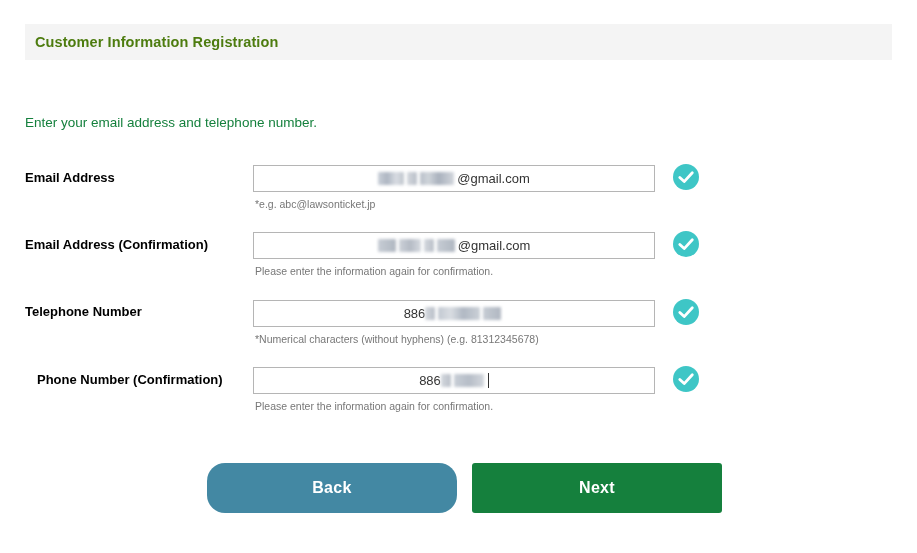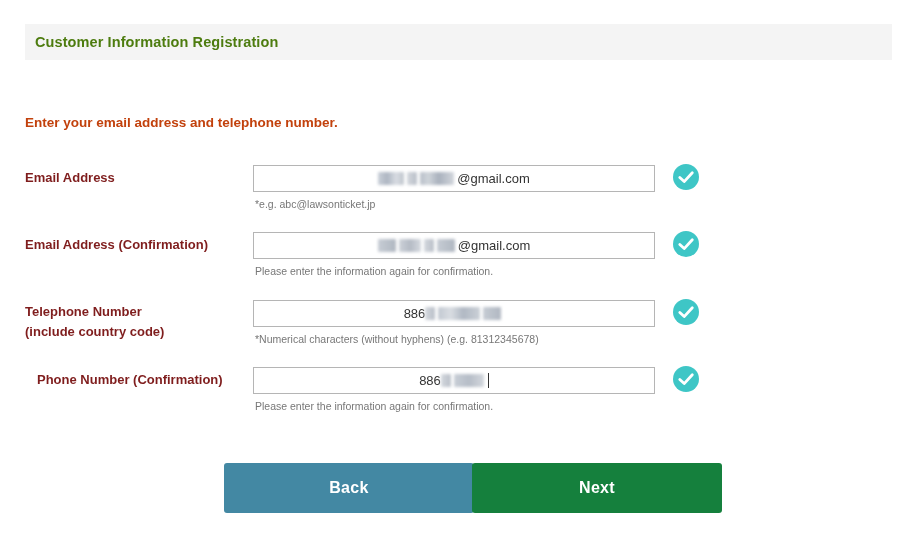--- a/index.html
+++ b/index.html
@@ -36,42 +36,41 @@
     padding-left: 10px;
     letter-spacing: 0.1px;
   }
 
   
   .intro-text {
     position: absolute;
     left: 25px;
     top: 115px;
     font-size: 13.5px;
-    color: #c2410c;
-    font-weight: bold;
+    color: #15803d;
   }
 
   
   .form-area {
     position: absolute;
     left: 0;
     top: 0;
     width: 917px;
   }
   .form-row {
     position: absolute;
     left: 0;
     width: 917px;
   }
   .field-label {
     position: absolute;
     left: 25px;
     font-size: 13px;
     font-weight: bold;
-    color: #7f1d1d;
+    color: #000000;
     line-height: 20px;
     white-space: nowrap;
   }
   .field-label .line2 { display: block; }
 
   .input-wrap {
     position: absolute;
     left: 253px;
     width: 402px;
     height: 27px;
@@ -151,23 +150,24 @@
     border: none;
     border-radius: 3px;
     color: #ffffff;
     font-family: "Liberation Sans", "DejaVu Sans", sans-serif;
     font-size: 16px;
     font-weight: bold;
     cursor: pointer;
     letter-spacing: 0.3px;
   }
   .btn-back {
-    left: 224px;
+    left: 207px;
     width: 250px;
     background: #4388a3;
+    border-radius: 18px;
   }
   .btn-next {
     left: 472px;
     width: 250px;
     background: #15803d;
   }
 </style>
 </head>
 <body>
 
@@ -220,21 +220,20 @@
         <path d="M6.8 13.4 L11.2 17.6 L19.3 8.7" stroke="#ffffff" stroke-width="2.8" fill="none" stroke-linecap="round" stroke-linejoin="round"></path>
       </svg>
     </div>
 
     <div class="hint" style="top:265px;">Please enter the information again for confirmation.</div>
   </div>
 
   <div class="form-row" style="top:0;">
     <div class="field-label" style="top:302px;">
       <span>Telephone Number</span>
-      <span class="line2">(include country code)</span>
     </div>
 
     <div class="input-wrap" style="top:300px;">
       <div class="text-input">
         <span class="visible-text">886</span>
         <span class="redacted rb2"></span>
         <span class="redacted rb6"></span>
         <span class="redacted rb4"></span>
       </div>
     </div>

